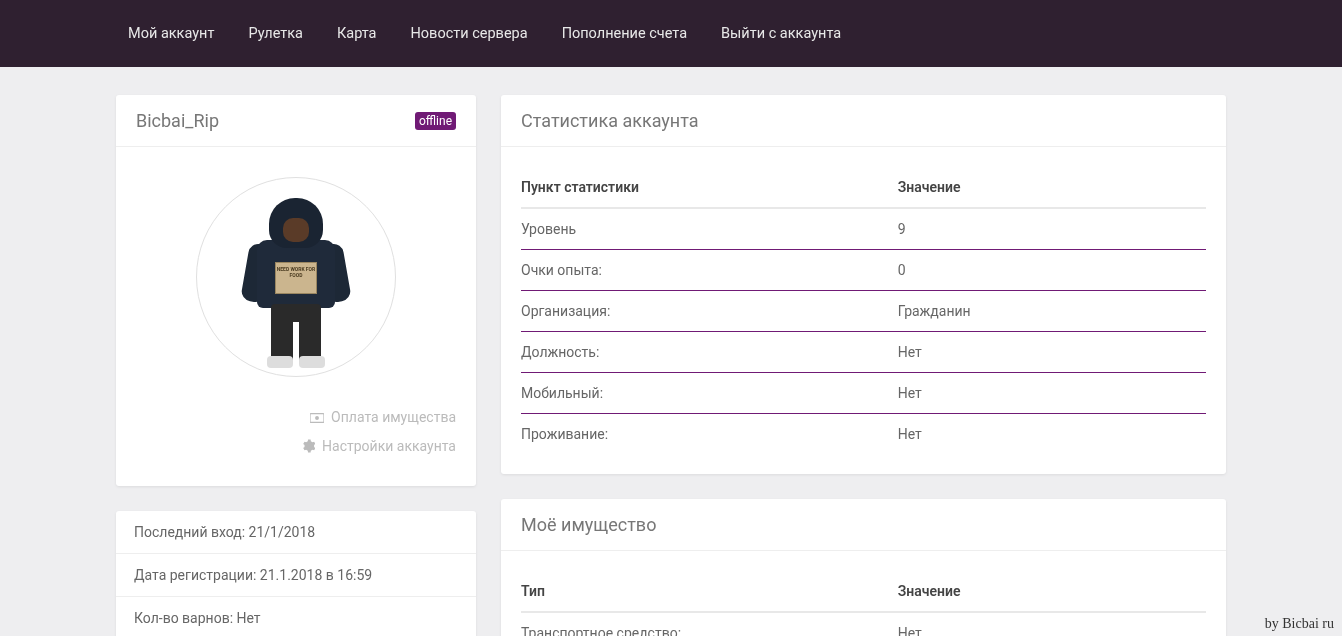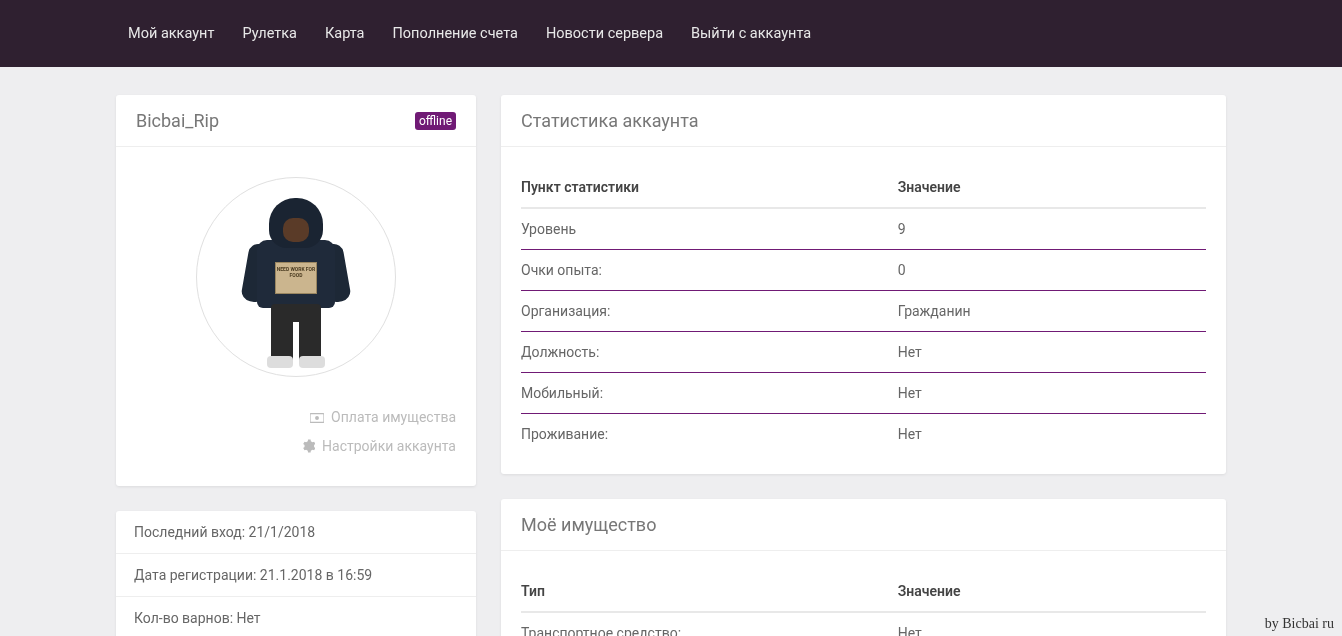--- a/index.html
+++ b/index.html
@@ -15,21 +15,21 @@
       height: 67px;
       display: flex;
       align-items: center;
     }
     .nav-inner {
       max-width: 1130px;
       margin: 0 auto;
       width: 100%;
       padding: 0 10px;
       display: flex;
-      gap: 4px;
+      gap: 10px;
     }
     .nav-link {
       color: #e8e8e8;
       padding: 10px 12px;
       font-size: 14.5px;
       cursor: pointer;
       text-decoration: none;
     }
     .container {
       max-width: 1130px;
@@ -145,22 +145,22 @@
     }
   </style>
 </head>
 <body>
 
 <nav class="navbar">
   <div class="nav-inner">
     <a class="nav-link">Мой аккаунт</a>
     <a class="nav-link">Рулетка</a>
     <a class="nav-link">Карта</a>
+    <a class="nav-link">Новости сервера</a>
     <a class="nav-link">Пополнение счета</a>
-    <a class="nav-link">Новости сервера</a>
     <a class="nav-link">Выйти с аккаунта</a>
   </div>
 </nav>
 
 <div class="container">
 
   <div class="left-col">
 
     <div class="panel">
       <div class="panel-header">

